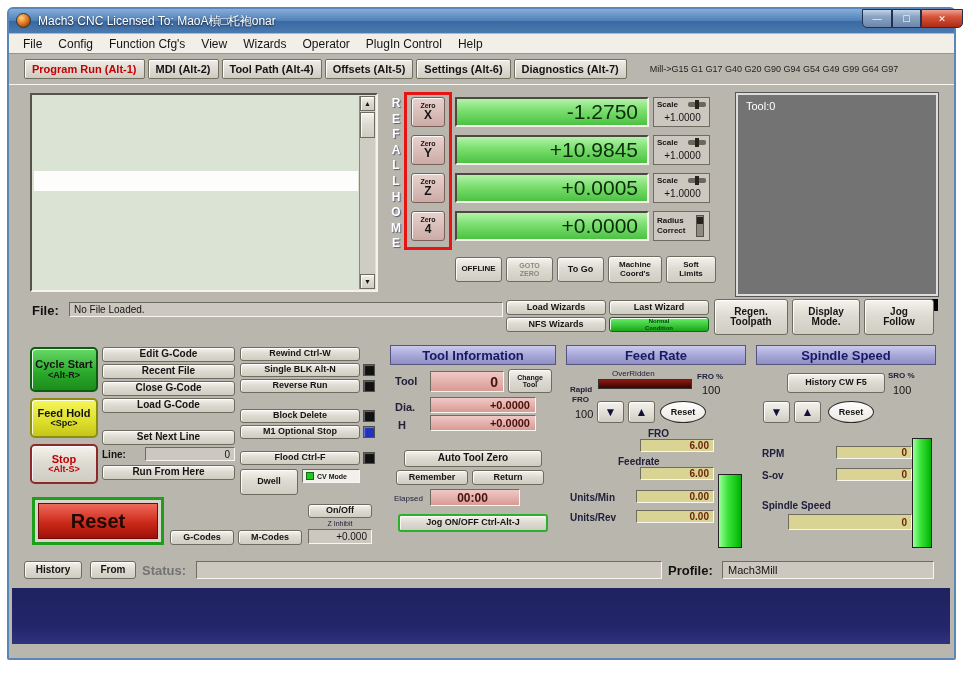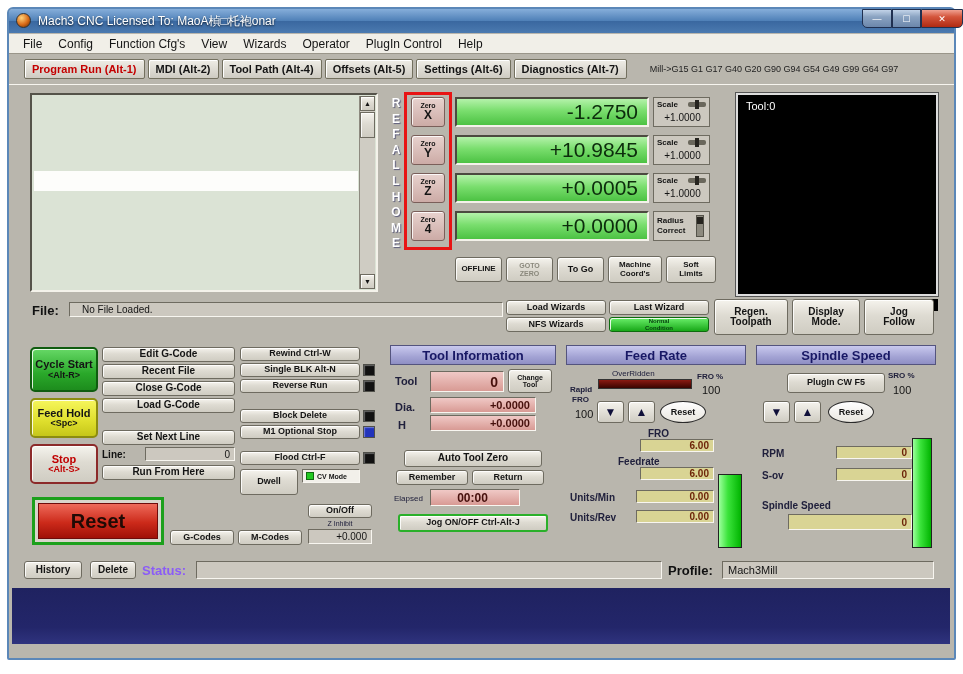--- a/index.html
+++ b/index.html
@@ -167,28 +167,28 @@
   </div>
 <div class="btn" style="left:608px;top:256px;width:54px;height:27px">
   <span class="fs8">Machine</span>
   <span class="fs8">Coord's</span>
   </div>
 <div class="btn" style="left:666px;top:256px;width:50px;height:27px">
   <span class="fs8">Soft</span>
   <span class="fs8">Limits</span>
   </div>
 
-<div class="abs" style="left:736px;top:93px;width:202px;height:203px;background:#000000;border:2px solid #ddd;box-shadow:0 0 0 1px #555">
+<div class="abs" style="left:736px;top:93px;width:202px;height:203px;background:#737373;border:2px solid #ddd;box-shadow:0 0 0 1px #555">
   <span class="abs fs11" style="left:8px;top:5px;color:#fff">Tool:0</span>
 </div>
 <div class="abs" style="left:879px;top:299px;width:59px;height:12px;background:#000"></div>
 
 <span class="lbl fs13" style="left:32px;top:303px;color:#111">File:</span>
 <div class="sunk" style="left:69px;top:302px;width:434px;height:15px">
-  <span class="fs10" style="padding-left:12px">No File Loaded.</span>
+  <span class="fs10" style="padding-left:4px">No File Loaded.</span>
   </div>
 
 <div class="btn" style="left:506px;top:300px;width:100px;height:15px">
   <span class="fs9">Load Wizards</span>
   </div>
 <div class="btn" style="left:609px;top:300px;width:100px;height:15px">
   <span class="fs9">Last Wizard</span>
   </div>
 <div class="btn" style="left:506px;top:317px;width:100px;height:15px">
   <span class="fs9">NFS Wizards</span>
@@ -349,21 +349,21 @@
 <span class="lbl fs10" style="left:570px;top:492px">Units/Min</span>
 <div class="yel fs10" style="left:636px;top:490px;width:78px;height:13px">0.00</div>
 <span class="lbl fs10" style="left:570px;top:512px">Units/Rev</span>
 <div class="yel fs10" style="left:636px;top:510px;width:78px;height:13px">0.00</div>
 <div class="gbar" style="left:718px;top:474px;width:24px;height:74px"></div>
 
 <div class="hdr" style="left:756px;top:345px;width:180px;height:20px">
   <span>Spindle Speed</span>
   </div>
 <div class="btn" style="left:787px;top:373px;width:98px;height:20px">
-  <span class="fs9">PlugIn CW F5</span>
+  <span class="fs9">History CW F5</span>
   </div>
 <span class="abs fs8" style="left:888px;top:371px;font-weight:bold;color:#20203c">SRO %</span>
 <span class="abs fs11" style="left:893px;top:384px">100</span>
 <div class="arrbtn" style="left:763px;top:401px;width:27px;height:22px">
   <span>▼</span>
   </div>
 <div class="arrbtn" style="left:794px;top:401px;width:27px;height:22px">
   <span>▲</span>
   </div>
 <div class="oval" style="left:828px;top:401px;width:46px;height:22px">Reset</div>
@@ -372,23 +372,23 @@
 <span class="lbl fs10" style="left:762px;top:470px">S-ov</span>
 <div class="yel fs10" style="left:836px;top:468px;width:76px;height:13px">0</div>
 <span class="lbl fs10" style="left:762px;top:500px">Spindle Speed</span>
 <div class="yel fs10" style="left:788px;top:514px;width:124px;height:16px">0</div>
 <div class="gbar" style="left:912px;top:438px;width:20px;height:110px"></div>
 
 <div class="btn" style="left:24px;top:561px;width:58px;height:18px">
   <span class="fs10">History</span>
   </div>
 <div class="btn" style="left:90px;top:561px;width:46px;height:18px">
-  <span class="fs10">Delete</span>
-  </div>
-<span class="lbl fs13" style="left:142px;top:563px;color:#8b5cf6">Status:</span>
+  <span class="fs10">From</span>
+  </div>
+<span class="lbl fs13" style="left:142px;top:563px;color:#737373">Status:</span>
 <div class="sunk" style="left:196px;top:561px;width:466px;height:18px">
   <span class="fs10" style="padding-left:4px"></span>
   </div>
 <span class="lbl fs13" style="left:668px;top:563px;color:#111">Profile:</span>
 <div class="sunk" style="left:722px;top:561px;width:212px;height:18px">
   <span class="fs11" style="padding-left:5px">Mach3Mill</span>
   </div>
 
 <div class="abs" style="left:12px;top:588px;width:938px;height:56px;background:linear-gradient(180deg,#1f2260 0%,#23266a 70%,#2f337e 100%)"></div>
 

